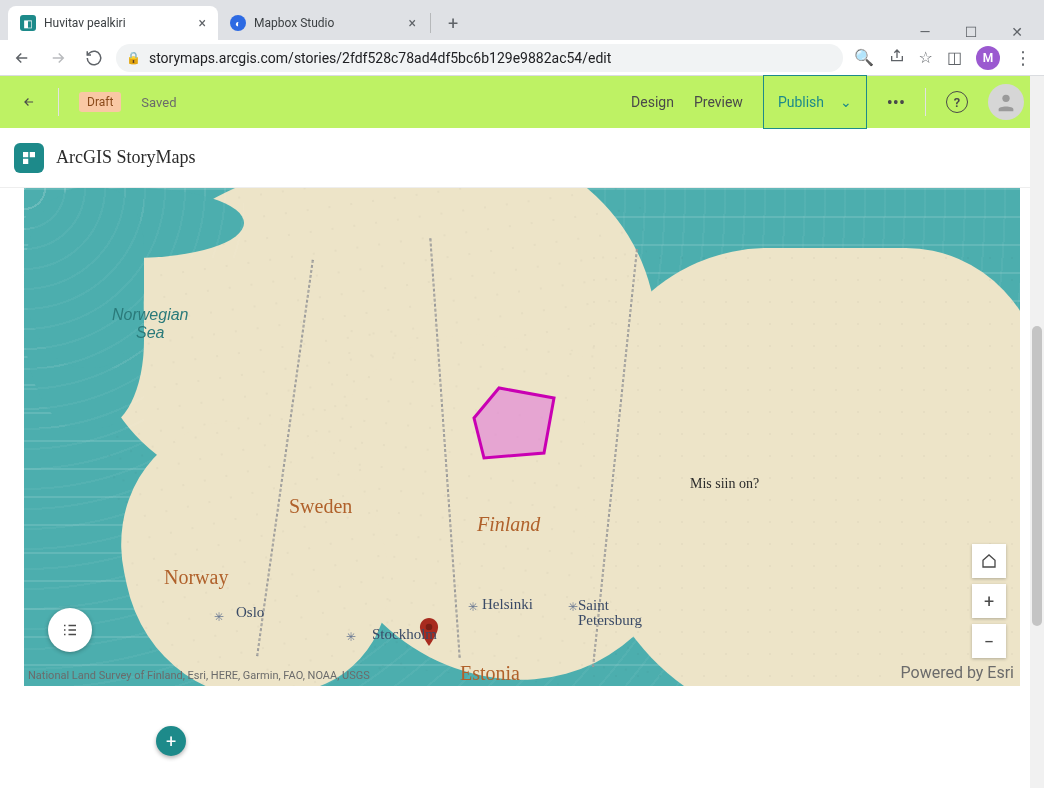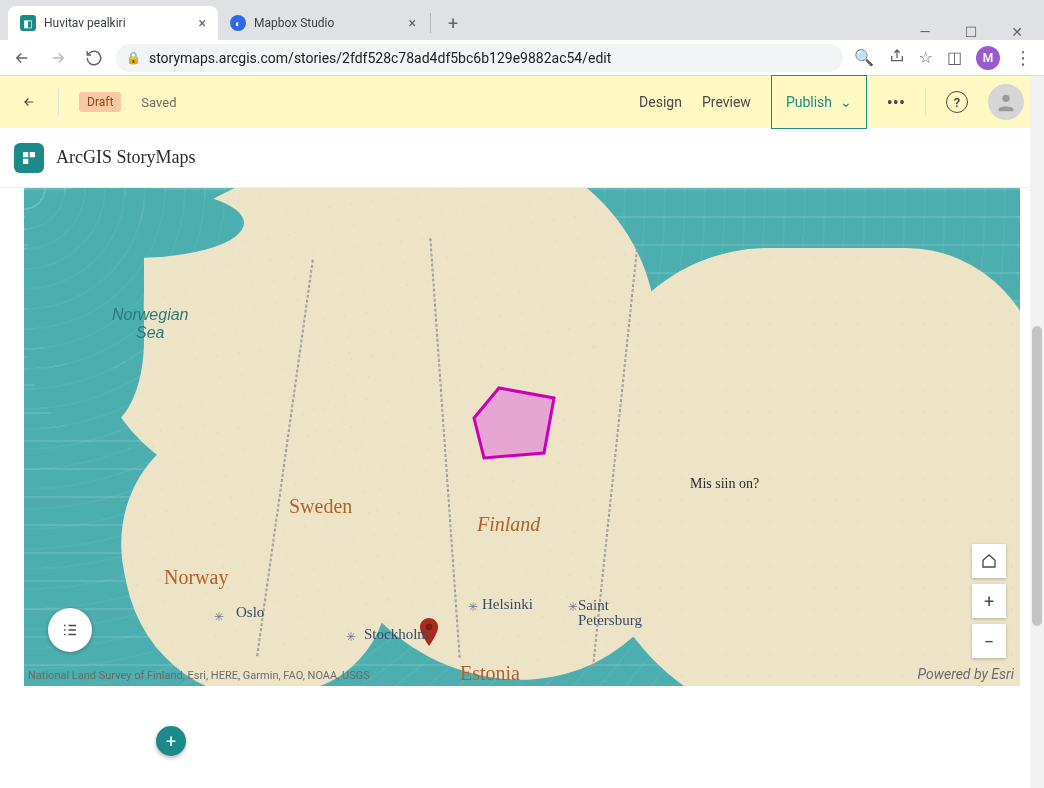--- a/index.html
+++ b/index.html
@@ -21,28 +21,28 @@
   .toolbar { height: 36px; background:#fff; display:flex; align-items:center; padding:0 8px; gap:8px; border-bottom:1px solid #dadce0; }
   .nav-ico { width:28px; height:28px; display:flex; align-items:center; justify-content:center; color:#5f6368; border-radius:50%; }
   .nav-ico.disabled { color:#b9bbbe; }
   .omnibox { flex:1; height:28px; background:#f1f3f4; border-radius:14px; display:flex; align-items:center; padding:0 10px; gap:8px; font-size:14px; color:#202124;}
   .omnibox .lock { font-size:12px; }
   .right-icons { display:flex; align-items:center; gap:14px; color:#5f6368; padding:0 4px;}
   .avatar-sm { width:24px; height:24px; border-radius:50%; background:#9b59d0; color:#fff; display:flex; align-items:center; justify-content:center; font-size:12px; font-weight:600;}
   .vdots { font-size:18px; }
 
   
-  .app-bar { height:52px; background:#fef9c3; display:flex; align-items:center; padding:0 20px; gap:20px; }
+  .app-bar { height:52px; background:#bef264; display:flex; align-items:center; padding:0 20px; gap:20px; }
   .back-arrow { font-size:18px; color:#4a4a4a; }
   .vsep { width:1px; height:28px; background:#e2e2e2; }
   .draft-badge { background:#f9c8a4; color:#8b4a1a; font-size:12px; padding:3px 8px; border-radius:3px; }
   .saved-txt { font-size:13px; color:#6b6b6b; }
   .spacer { flex:1; }
   .app-link { font-size:14px; color:#4a4a4a; }
-  .publish-btn { border:1px solid #1d8a8a; color:#1d8a8a; padding:18px 14px; font-size:14px; display:flex; align-items:center; gap:8px;justify-content:space-between; }
+  .publish-btn { border:1px solid #1d8a8a; color:#1d8a8a; padding:18px 14px; font-size:14px; display:flex; align-items:center; gap:16px;justify-content:space-between; }
   .ellipsis { font-size:18px; color:#4a4a4a; }
   .help-ico { width:22px; height:22px; border:1.5px solid #4a4a4a; border-radius:50%; display:flex; align-items:center; justify-content:center; font-size:13px; color:#4a4a4a; font-weight:600;}
   .user-avatar { width:36px; height:36px; border-radius:50%; background:#d6d6d6; display:flex; align-items:center; justify-content:center;}
   .user-avatar svg { width:22px; height:22px; fill:#9a9a9a;}
 
   
   .brand-row { height:60px; background:#fff; display:flex; align-items:center; padding:0 14px; gap:12px; border-bottom:1px solid #eee; }
   .brand-logo { width:30px; height:30px; background:#1d8a8a; border-radius:6px; display:flex; align-items:center; justify-content:center; color:#fff;}
   .brand-text { font-family: Georgia, 'Times New Roman', serif; font-size:18px; color:#2b2b2b; }
 
@@ -63,21 +63,21 @@
     radial-gradient(circle at 10px 10px, rgba(0,0,0,0.03) 1px, transparent 1px) 0 0/22px 22px;}
   .border-dash { position:absolute; border:1px dashed #9a9a9a; background:transparent; }
 
   .country-label { position:absolute; font-family: 'Brush Script MT', cursive; color:#b0612b; font-size:20px; }
   .sea-label { position:absolute; font-family: Liberation Sans, sans-serif; color:#2a7a7a; font-size:16px; font-style:italic; text-align:center;}
   .city-label { position:absolute; font-family: 'Brush Script MT', cursive; color:#3a4a66; font-size:15px; }
   .city-dot { position:absolute; width:10px; height:10px; }
   .city-dot::before { content:"✳"; color:#6b7a93; font-size:12px; position:absolute; top:-6px; left:-4px;}
   .annotation { position:absolute; font-family: Georgia, serif; font-size:14px; color:#2b2b2b; }
   .attribution { position:absolute; bottom:4px; left:4px; font-size:11px; color:#6b6b6b; }
-  .powered { position:absolute; bottom:4px; right:6px; font-size:14px; color:#6b6b6b;font-style:italic; }
+  .powered { position:absolute; bottom:4px; right:6px; font-size:16px; color:#6b6b6b; }
 
   .map-btn-round { position:absolute; width:44px; height:44px; border-radius:50%; background:#fff; box-shadow:0 1px 4px rgba(0,0,0,0.3); display:flex; align-items:center; justify-content:center; color:#4a4a4a;}
   .map-btn-sq { position:absolute; width:34px; height:34px; background:#fff; box-shadow:0 1px 3px rgba(0,0,0,0.25); display:flex; align-items:center; justify-content:center; color:#4a4a4a; font-size:18px;}
 
   .pin { position:absolute; width:20px; height:28px; }
   .pin svg { width:100%; height:100%; }
 
   .poly { position:absolute; }
   .poly svg { width:100%; height:100%; }
 
@@ -217,21 +217,21 @@
     <div class="sea-label" style="left:88px; top:118px; white-space:pre;">Norwegian
 Sea</div>
     <div class="country-label" style="left:140px; top:378px;">Norway</div>
     <div class="country-label" style="left:265px; top:307px;">Sweden</div>
     <div class="country-label" style="left:453px; top:325px;font-style:italic;">Finland</div>
     <div class="country-label" style="left:436px; top:474px;text-align:right;">Estonia</div>
 
     <div class="city-dot" style="left:194px; top:428px;"></div>
     <div class="city-label" style="left:212px; top:416px;">Oslo</div>
     <div class="city-dot" style="left:326px; top:448px;"></div>
-    <div class="city-label" style="left:340px; top:438px;">Stockholm</div>
+    <div class="city-label" style="left:348px; top:438px;">Stockholm</div>
     <div class="city-dot" style="left:448px; top:418px;"></div>
     <div class="city-label" style="left:458px; top:408px;">Helsinki</div>
     <div class="city-dot" style="left:548px; top:418px;"></div>
     <div class="city-label" style="left:554px; top:410px; white-space:pre; line-height:1;">Saint
 Petersburg</div>
 
     <div class="annotation" style="left:666px; top:288px;">Mis siin on?</div>
 
     <div class="map-btn-round" style="left:24px; bottom:34px;">
       <svg width="18" height="18" viewBox="0 0 24 24" fill="none" stroke="#4a4a4a" stroke-width="2">

